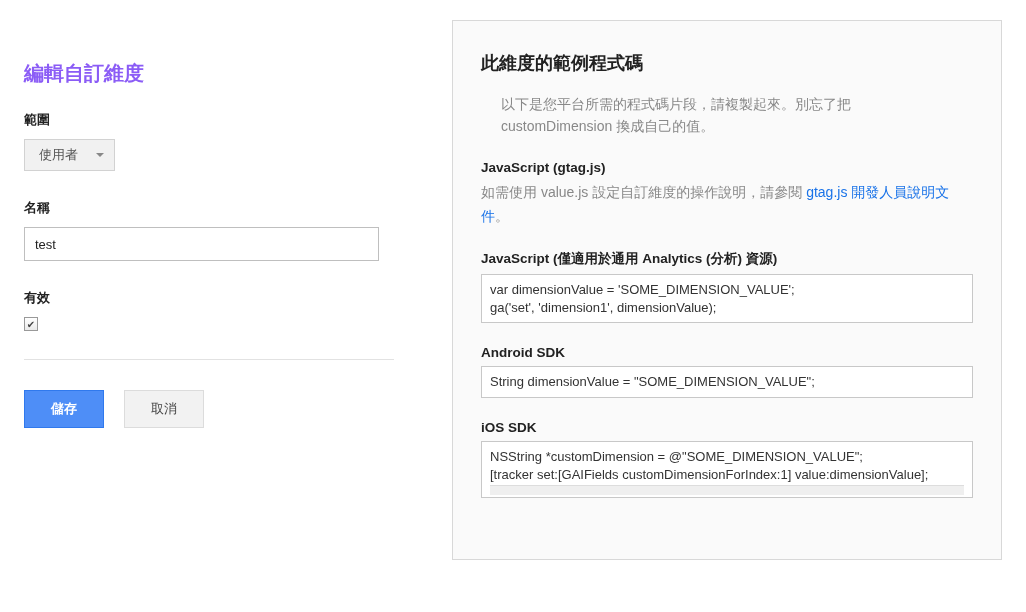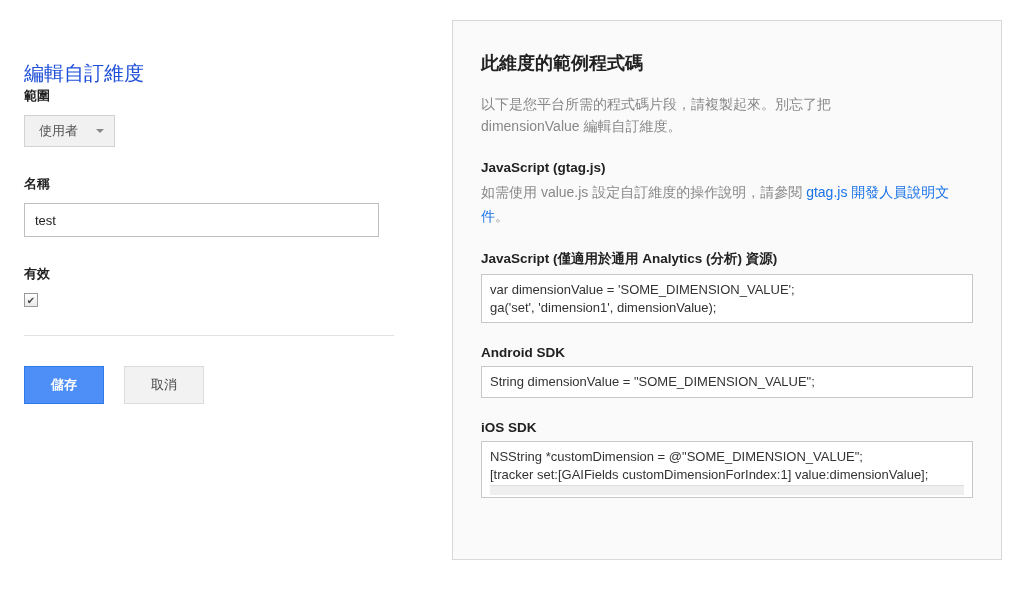--- a/index.html
+++ b/index.html
@@ -25,22 +25,23 @@
     }
     .right-panel {
       flex: 1;
       border: 1px solid #d8d8d8;
       background: #fafafa;
       padding: 30px 28px;
       min-height: 540px;
     }
     h1.page-title {
       font-size: 20px;
-      font-weight: normal;
-      color: #1d4ed8;
+      font-weight: bold;
+      color: #8b5cf6;
+      margin-bottom: 24px;
     }
     .field-block { margin-bottom: 28px; }
     .field-label {
       font-weight: bold;
       font-size: 13px;
       color: #222;
       margin-bottom: 10px;
       display: block;
     }
     .text-input {
@@ -115,20 +116,21 @@
       font-size: 18px;
       font-weight: bold;
       color: #222;
       margin-bottom: 18px;
     }
     .code-intro {
       font-size: 14px;
       color: #888;
       line-height: 1.6;
       margin-bottom: 18px;
+      margin-left: 20px;
     }
     .code-section-label {
       font-weight: bold;
       font-size: 13.5px;
       color: #222;
       margin-bottom: 6px;
       margin-top: 22px;
     }
     .gtag-desc {
       font-size: 14px;
@@ -193,21 +195,21 @@
       <button class="btn btn-primary">儲存</button>
       <button class="btn btn-secondary">取消</button>
     </div>
   </div>
 
   <div class="right-panel">
     <h2 class="code-title">此維度的範例程式碼</h2>
 
     <p class="code-intro">
       <span>以下是您平台所需的程式碼片段，請複製起來。別忘了把</span><br>
-      <span>dimensionValue 編輯自訂維度。</span>
+      <span>customDimension 換成自己的值。</span>
     </p>
 
     <div class="code-section-label">JavaScript (gtag.js)</div>
     <p class="gtag-desc">
       <span>如需使用 value.js 設定自訂維度的操作說明，請參閱 </span><a class="link" href="#">gtag.js 開發人員說明文件</a><span>。</span>
     </p>
 
     <div class="code-section-label">JavaScript (僅適用於通用 Analytics (分析) 資源)</div>
     <div class="code-box">
       <div>var dimensionValue = 'SOME_DIMENSION_VALUE';</div>

